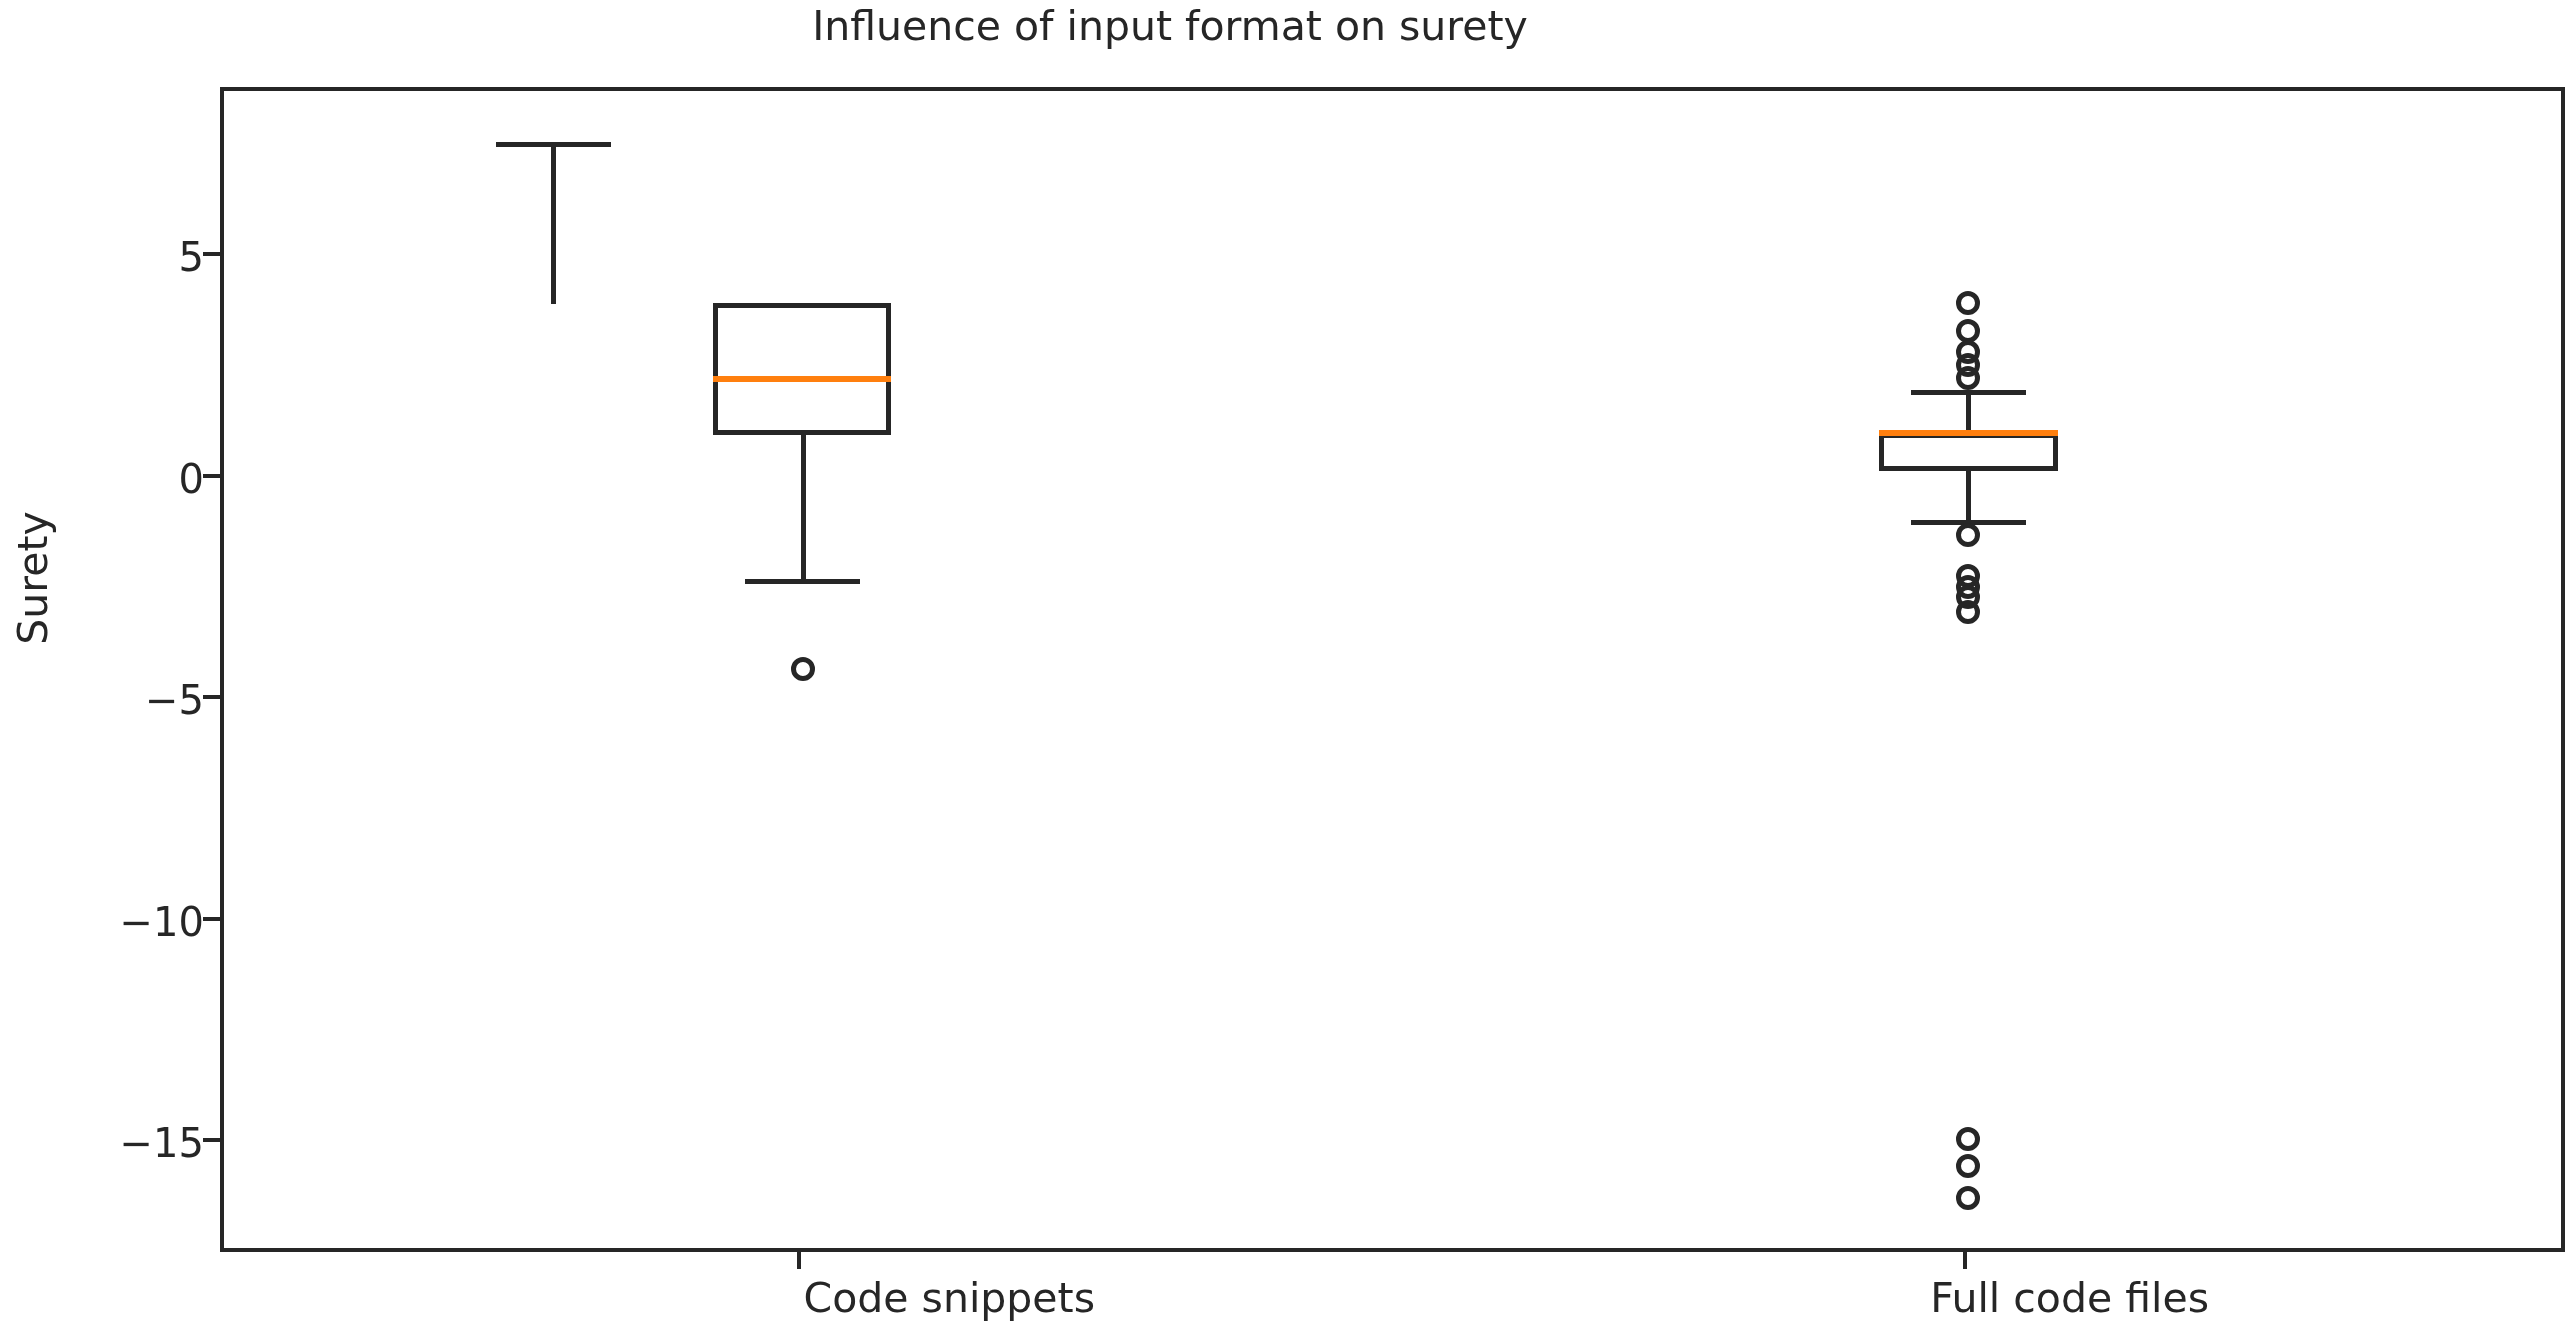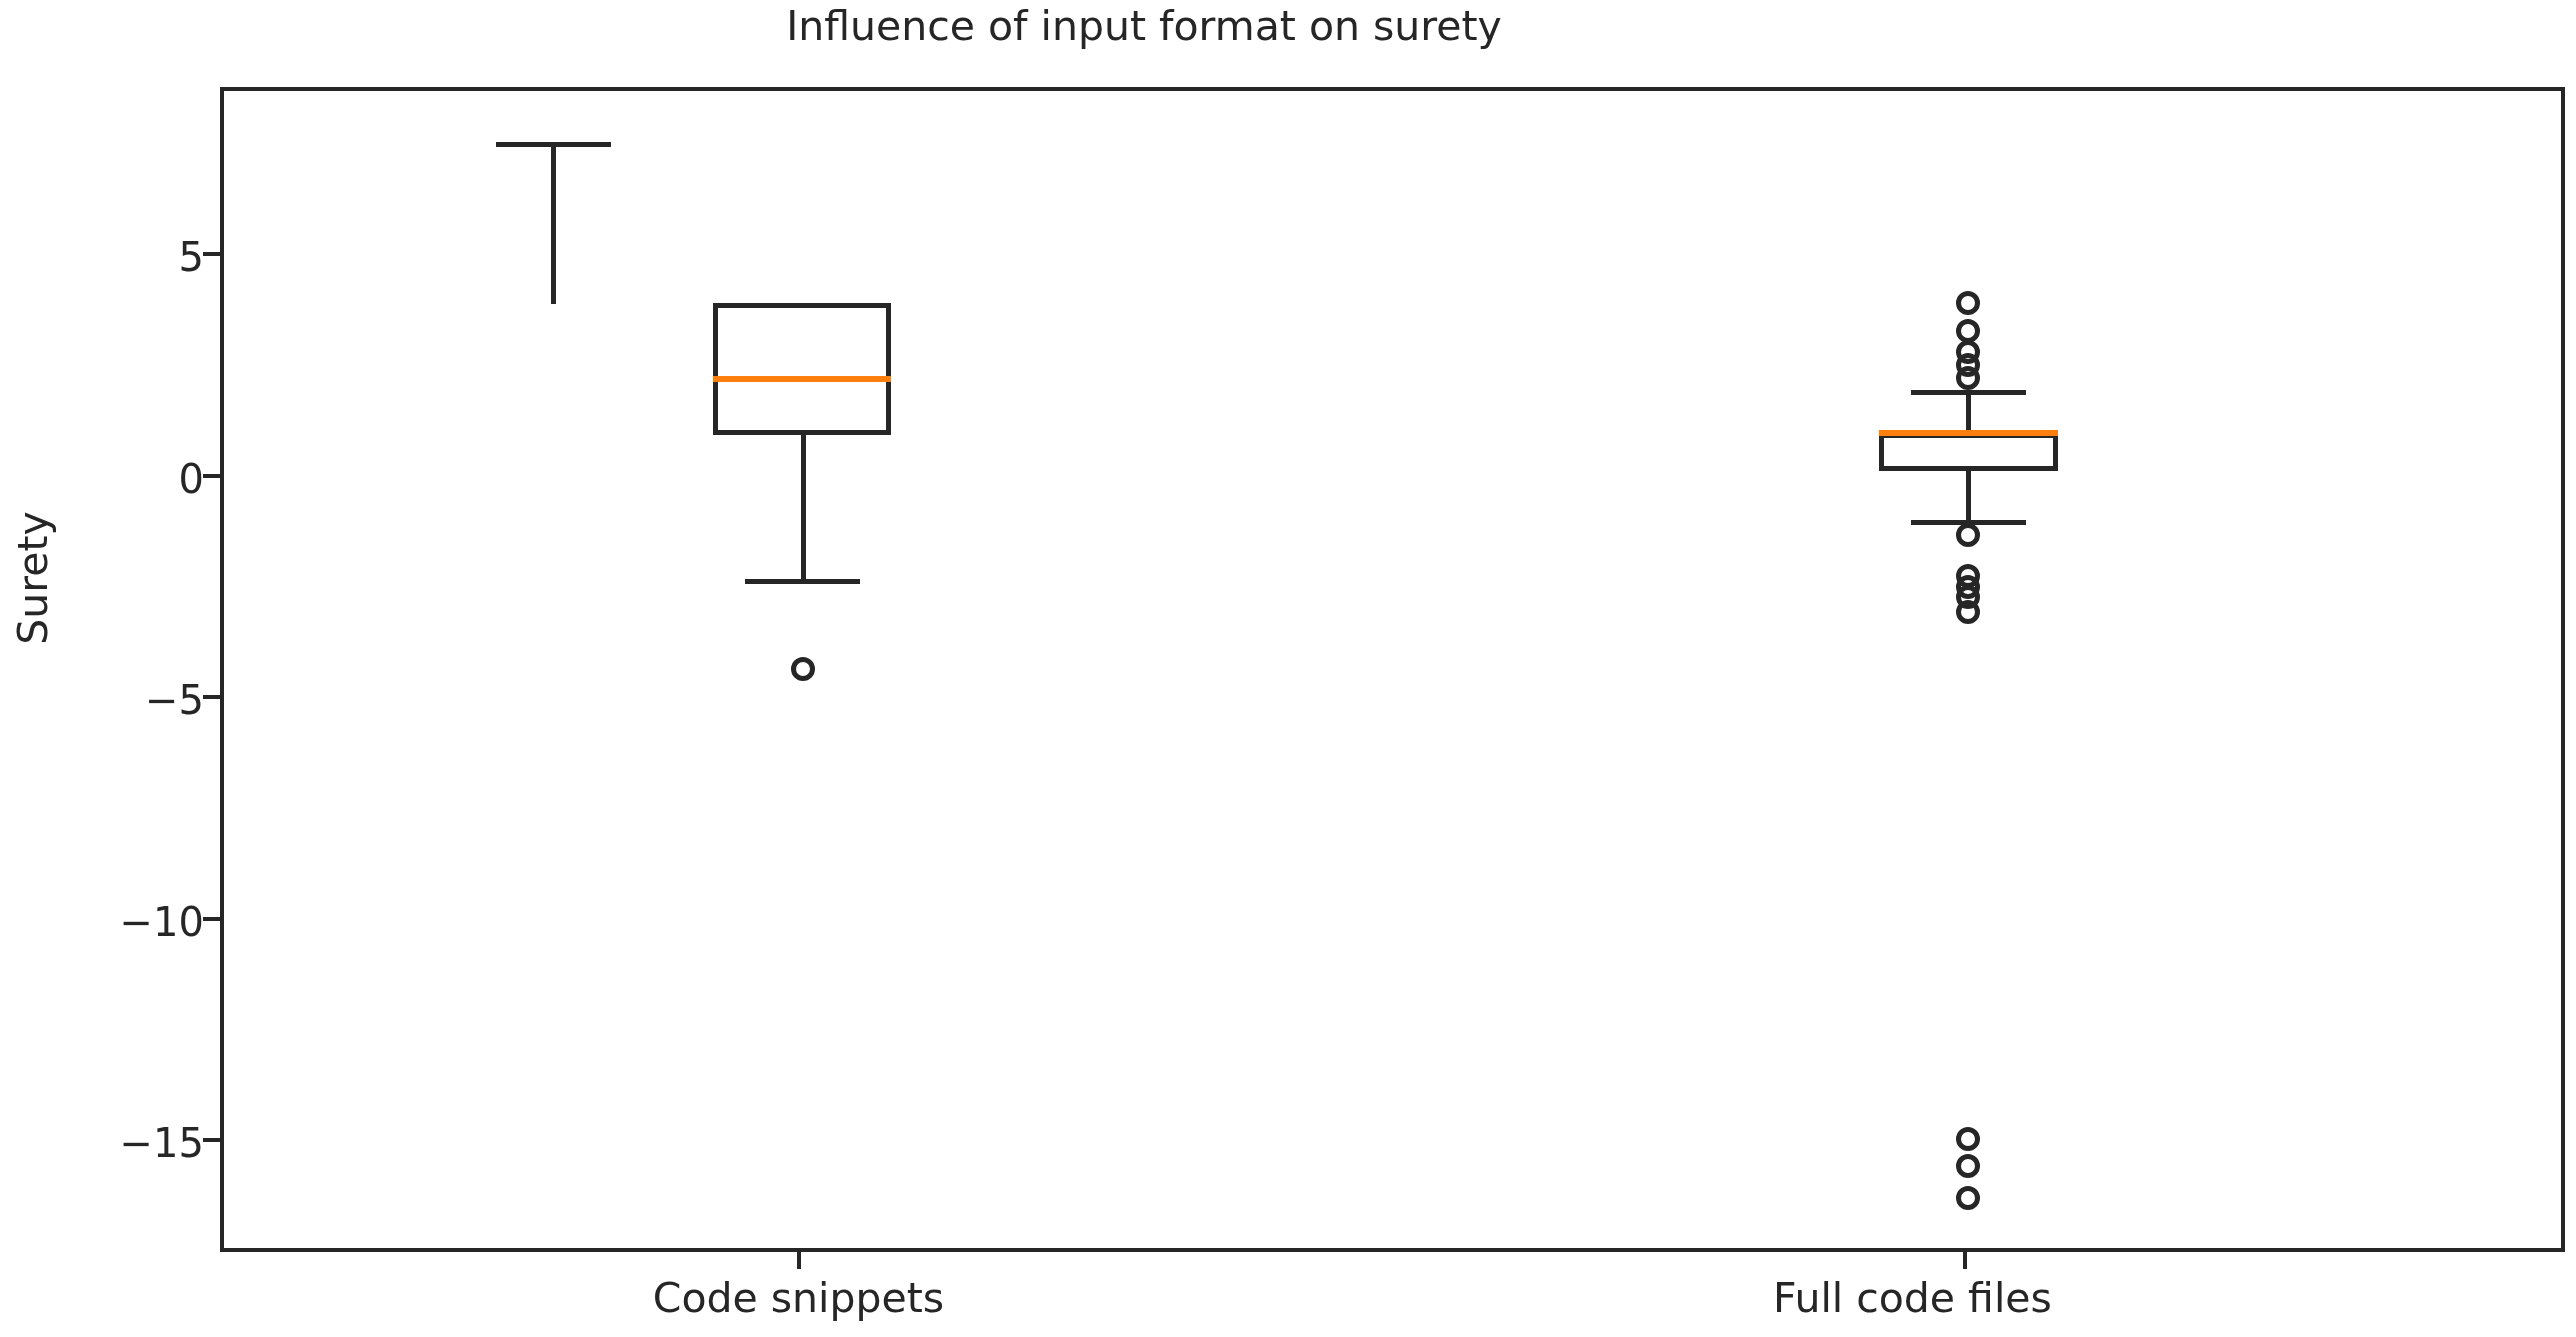--- a/index.html
+++ b/index.html
@@ -22,20 +22,21 @@
   #chart-title {
     position: absolute;
     left: 0;
     top: 2px;
     width: 2288px;
     text-align: center;
     font-size: 41px;
     color: #262626;
     letter-spacing: 0px;
     white-space: nowrap;
+    padding-left: 26px;
   }
   #ylabel {
     position: absolute;
     left: -116px;
     top: 554px;
     width: 297px;
     text-align: center;
     font-size: 41px;
     color: #262626;
     transform: rotate(-90deg);
@@ -71,21 +72,21 @@
   .xtick-mark {
     position: absolute;
     height: 17px;
     width: 4px;
     background: #262626;
     top: 1252px;
   }
   .xtick-label {
     position: absolute;
     top: 1274px;
-    text-align: center;
+    text-align: right;
     font-size: 41px;
     color: #262626;
     white-space: nowrap;
     width: 593px;
   }
   .box-rect {
     position: absolute;
     border: 5px solid #262626;
     box-sizing: border-box;
     background: transparent;

